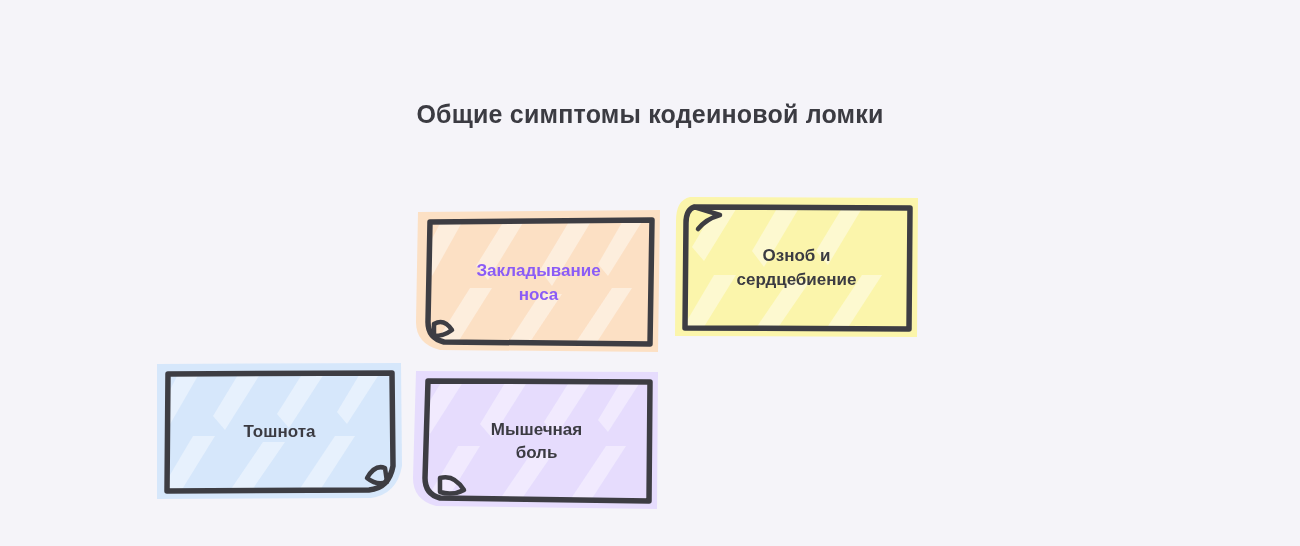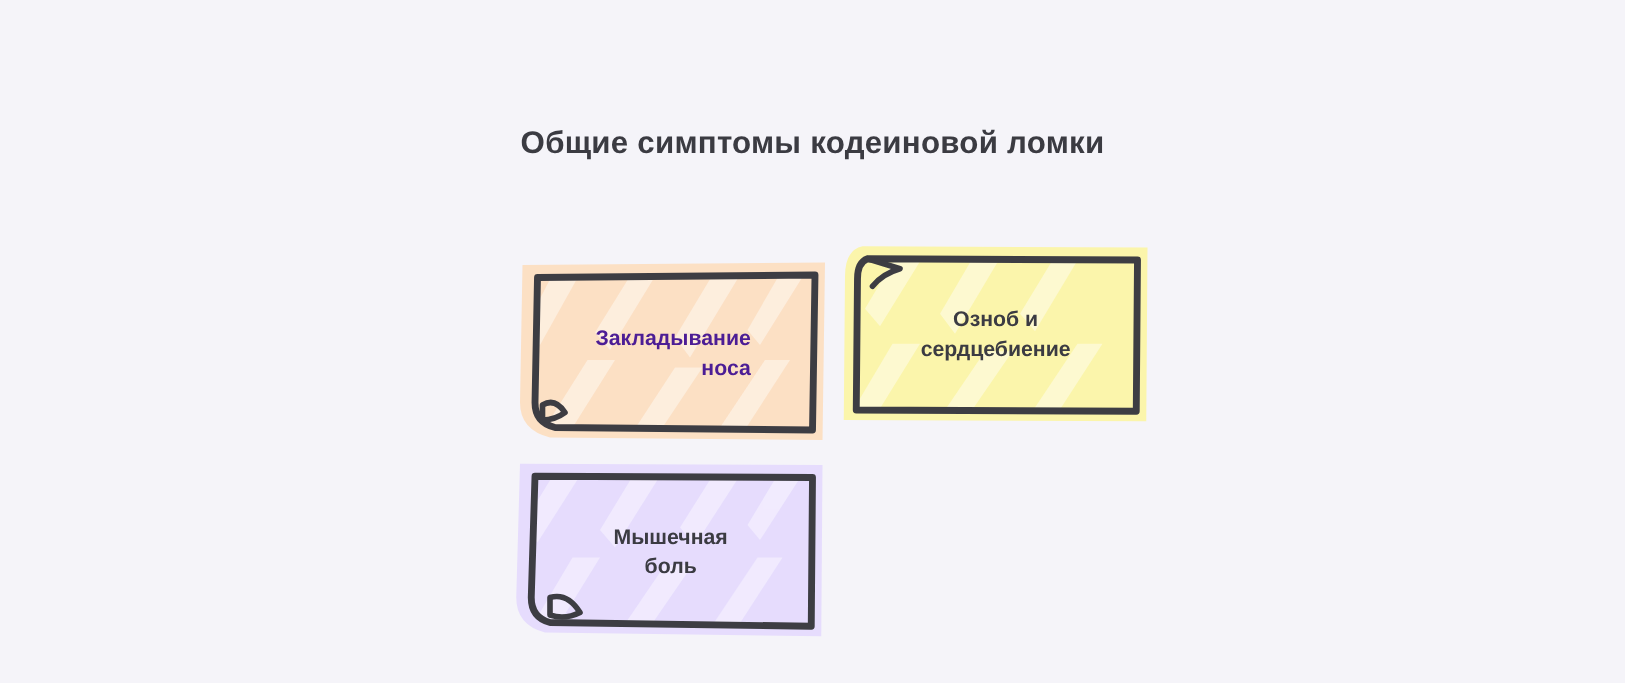--- a/index.html
+++ b/index.html
@@ -82,21 +82,21 @@
           <path d="M154 -8 L176 -8 L130 68 L118 52 Z" fill="#fdf0e2"></path>
           <path d="M206 -6 L226 -6 L186 58 L176 46 Z" fill="#fdf0e2"></path>
           <path d="M48 70 L70 70 L26 140 L14 124 Z" fill="#fdf0e2"></path>
           <path d="M118 76 L140 76 L96 142 L84 128 Z" fill="#fdf0e2"></path>
           <path d="M190 70 L210 70 L166 138 L154 124 Z" fill="#fdf0e2"></path>
         </g>
       </g>
       <path d="M8 4 L230 2 L228 126 L22 124 Q6 120 6 104 Z" fill="none" stroke="#3d3d43" stroke-width="5.5" stroke-linejoin="round" stroke-linecap="round"></path>
       <path d="M12 106 Q22 100 30 112 Q22 118 12 118 Z" fill="none" stroke="#3d3d43" stroke-width="4.5" stroke-linejoin="round" stroke-linecap="round"></path>
     </svg>
-    <div class="card-label" style="color: #4c1d95; text-align: right;">Закладывание
+    <div class="card-label" style="color: #8b5cf6;">Закладывание
 носа</div>
   </div>
 
   <div class="card" style="left: 680px; top: 163px; width: 233px; height: 129px;">
     <svg width="233" height="129" viewBox="0 0 233 129">
       <defs>
         <clipPath id="clip2">
             <path d="M14 4 L230 5 L229 126 L5 125 L6 20 Q6 7 14 4 Z"></path>
           </clipPath>
       </defs>
@@ -112,20 +112,44 @@
         </g>
       </g>
       <path d="M14 4 L230 5 L229 126 L5 125 L6 20 Q6 7 14 4 Z" fill="none" stroke="#3d3d43" stroke-width="5.5" stroke-linejoin="round" stroke-linecap="round"></path>
       <path d="M14 4 L40 12 Q26 16 18 26" fill="none" stroke="#3d3d43" stroke-width="4.5" stroke-linejoin="round" stroke-linecap="round"></path>
     </svg>
     <div class="card-label" style="color: rgb(59, 59, 66);">Озноб и
 сердцебиение</div>
   </div>
 
 
+  <div class="card" style="left: 163px; top: 330px; width: 233px; height: 123px;">
+    <svg width="233" height="123" viewBox="0 0 233 123">
+      <defs>
+        <clipPath id="clip4">
+            <path d="M5 4 L229 3 L230 96 Q226 118 206 120 L4 121 Z"></path>
+          </clipPath>
+      </defs>
+      <g>
+        <path d="M-6 -6 L238 -7 L239 96 Q234 124 208 128 L-6 129 Z" fill="#d6e7fb"></path>
+        <g clip-path="url(#clip4)" opacity="0.85">
+          <path d="M22 -10 L44 -10 L6 56 L-4 42 Z" fill="#eaf3fd"></path>
+          <path d="M84 -10 L106 -10 L62 60 L50 46 Z" fill="#eaf3fd"></path>
+          <path d="M148 -10 L170 -10 L126 58 L114 44 Z" fill="#eaf3fd"></path>
+          <path d="M204 -8 L224 -8 L184 54 L174 42 Z" fill="#eaf3fd"></path>
+          <path d="M30 66 L52 66 L10 134 L-2 120 Z" fill="#eaf3fd"></path>
+          <path d="M100 72 L122 72 L78 136 L66 122 Z" fill="#eaf3fd"></path>
+          <path d="M172 66 L192 66 L148 134 L136 120 Z" fill="#eaf3fd"></path>
+        </g>
+      </g>
+      <path d="M5 4 L229 3 L230 96 Q226 118 206 120 L4 121 Z" fill="none" stroke="#3d3d43" stroke-width="5.5" stroke-linejoin="round" stroke-linecap="round"></path>
+      <path d="M222 98 Q212 94 204 108 Q214 116 224 112 Z" fill="none" stroke="#3d3d43" stroke-width="4.5" stroke-linejoin="round" stroke-linecap="round"></path>
+    </svg>
+    <div class="card-label" style="color: rgb(59, 59, 66);">Тошнота</div>
+  </div>
 
   <div class="card" style="left: 420px; top: 338px; width: 233px; height: 126px;">
     <svg width="233" height="126" viewBox="0 0 233 126">
       <defs>
         <clipPath id="clip5">
             <path d="M8 3 L230 4 L229 123 L20 120 Q5 116 5 100 Z"></path>
           </clipPath>
       </defs>
       <g>
         <path d="M-4 -7 L238 -6 L237 131 L16 128 Q-7 122 -7 100 Z" fill="#e6dcfd"></path>

